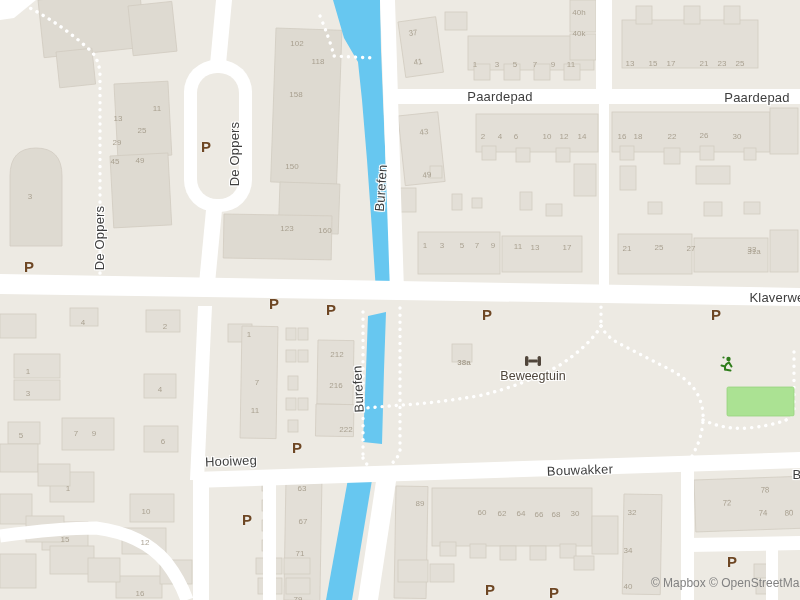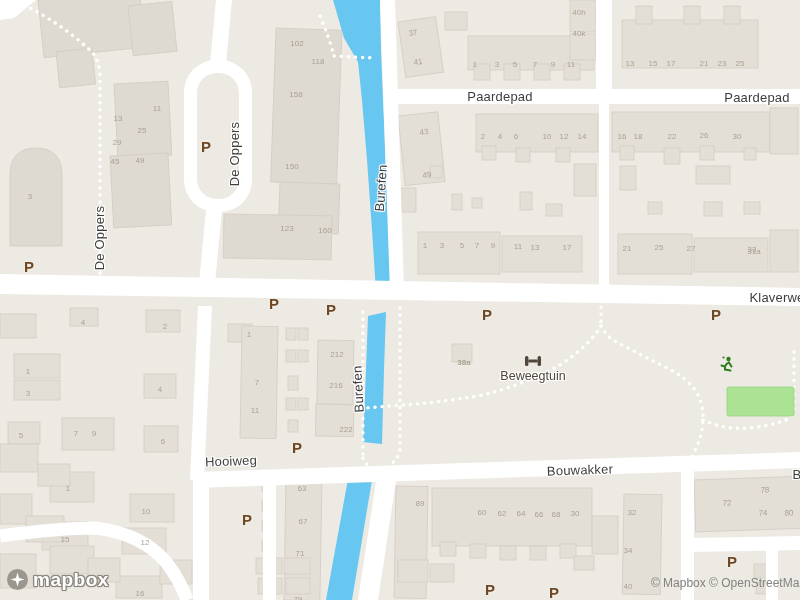--- a/index.html
+++ b/index.html
@@ -329,24 +329,15 @@
       <div class="hn" style="left: 575px; top: 513px; transform: translate(-50%, -50%) rotate(0deg);">30</div>
       <div class="hn" style="left: 632px; top: 512px; transform: translate(-50%, -50%) rotate(0deg);">32</div>
       <div class="hn" style="left: 628px; top: 550px; transform: translate(-50%, -50%) rotate(0deg);">34</div>
       <div class="hn" style="left: 628px; top: 586px; transform: translate(-50%, -50%) rotate(0deg); text-align: center;">40</div>
       <div class="hn" style="left: 727px; top: 503px; transform: translate(-50%, -50%) rotate(-2deg);">72</div>
       <div class="hn" style="left: 765px; top: 490px; transform: translate(-50%, -50%) rotate(-2deg);">78</div>
       <div class="hn" style="left: 763px; top: 513px; transform: translate(-50%, -50%) rotate(-2deg);">74</div>
       <div class="hn" style="left: 789px; top: 513px; transform: translate(-50%, -50%) rotate(-2deg);">80</div>
     </div>
 
-  <div id="logo">
-    <span style="display:inline-flex">
-      <svg width="23" height="23" viewBox="0 0 23 23">
-        <circle cx="11.5" cy="11.5" r="10.5" fill="rgba(134,130,122,0.78)"></circle>
-        <path d="M11.5,4.5 L13.1,9.9 L18.5,11.5 L13.1,13.1 L11.5,18.5 L9.9,13.1 L4.5,11.5 L9.9,9.9 Z" fill="#fff"></path>
-      </svg>
-    </span>
-    <span class="word">mapbox</span>
-  </div>
 
   <div id="attribution">© Mapbox © OpenStreetMap</div>
 </div>
 
 </body></html>

